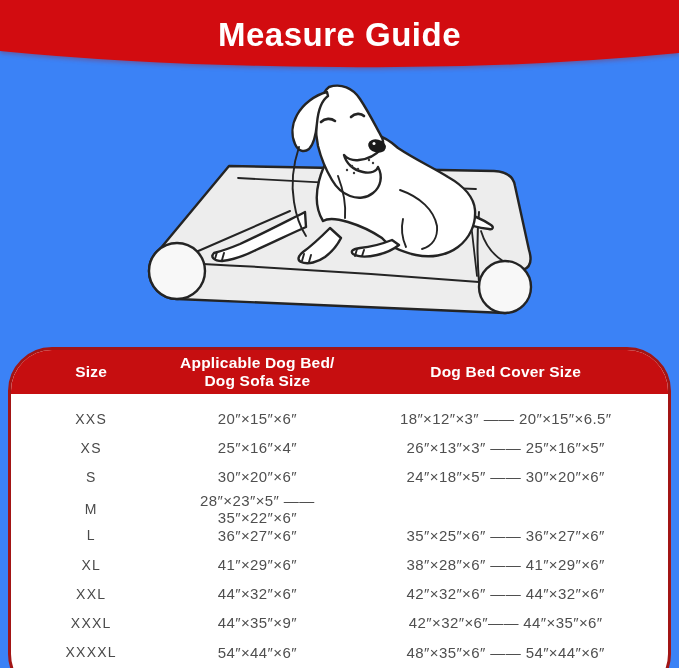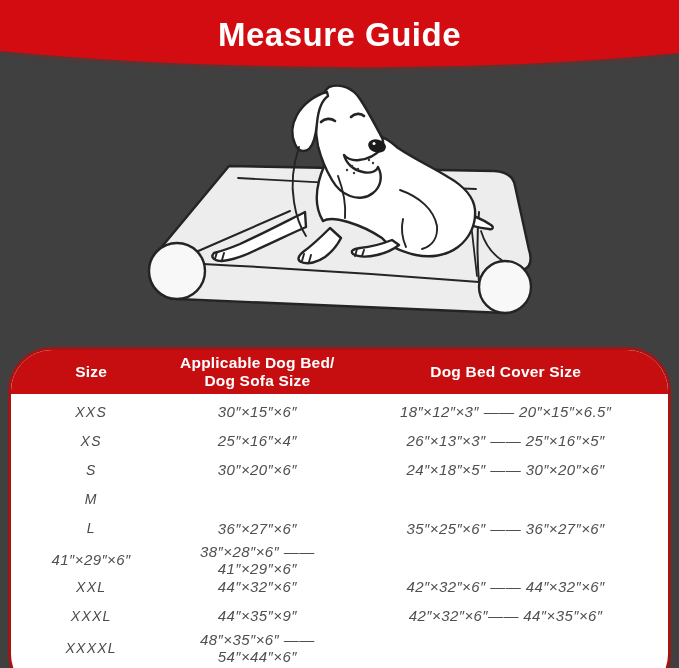--- a/index.html
+++ b/index.html
@@ -1,18 +1,18 @@
 <!DOCTYPE html>
 <html><head>
 <meta charset="utf-8">
 <style>
   html,body{margin:0;padding:0;background:#fff;}
   .canvas{
     position:relative;width:679px;height:668px;margin:0 auto;
-    background:#404040;overflow:hidden;
+    background:#3b82f6;overflow:hidden;
     font-family:"Liberation Sans","DejaVu Sans",sans-serif;
   }
   
   .banner-svg{position:absolute;top:0;left:0;display:block;
     filter:drop-shadow(0 2px 2px rgba(170,20,20,.35));}
   .page-title{
     position:absolute;top:16px;left:0;width:679px;text-align:center;
     color:#ffffff;font-size:33px;font-weight:600;letter-spacing:.5px;
   }
   
@@ -24,21 +24,21 @@
     box-sizing:border-box;background:#fff;
   }
   .thead{
     height:44px;background:#C60E10;display:grid;
     grid-template-columns:24.4% 26.2% 49.4%;align-items:center;
   }
   .thead .hcell{
     color:#ffffff;font-weight:bold;font-size:15.5px;text-align:center;
     letter-spacing:.2px;
   }
-  .tbody{padding-top:3px;font-style:italic;}
+  .tbody{padding-top:10px;}
   .trow{
     display:grid;grid-template-columns:24.4% 26.2% 49.4%;
     height:29.2px;align-items:center;
   }
   .cell{text-align:center;color:#4f4f4f;}
   .cell.size{font-size:14px;letter-spacing:1.2px;color:#4a4a4a;}
   .cell.dim{font-size:15px;letter-spacing:.4px;font-weight:400;}
 </style>
 </head>
 <body>
@@ -134,55 +134,58 @@
 
   <div class="size-table">
     <div class="thead">
       <div class="hcell">Size</div>
       <div class="hcell">Applicable Dog Bed/ Dog Sofa Size</div>
       <div class="hcell">Dog Bed Cover Size</div>
     </div>
     <div class="tbody">
       <div class="trow">
         <div class="cell size">XXS</div>
-        <div class="cell dim">30″×15″×6″</div>
+        <div class="cell dim">20″×15″×6″</div>
         <div class="cell dim">18″×12″×3″ —— 20″×15″×6.5″</div>
       </div>
       <div class="trow">
         <div class="cell size">XS</div>
         <div class="cell dim">25″×16″×4″</div>
         <div class="cell dim">26″×13″×3″ —— 25″×16″×5″</div>
       </div>
       <div class="trow">
         <div class="cell size">S</div>
         <div class="cell dim">30″×20″×6″</div>
         <div class="cell dim">24″×18″×5″ —— 30″×20″×6″</div>
       </div>
       <div class="trow">
         <div class="cell size">M</div>
+        <div class="cell dim">28″×23″×5″ —— 35″×22″×6″</div>
       </div>
       <div class="trow">
         <div class="cell size">L</div>
         <div class="cell dim">36″×27″×6″</div>
         <div class="cell dim">35″×25″×6″ —— 36″×27″×6″</div>
       </div>
       <div class="trow">
+        <div class="cell size">XL</div>
         <div class="cell dim">41″×29″×6″</div>
         <div class="cell dim">38″×28″×6″ —— 41″×29″×6″</div>
       </div>
       <div class="trow">
         <div class="cell size">XXL</div>
         <div class="cell dim">44″×32″×6″</div>
         <div class="cell dim">42″×32″×6″ —— 44″×32″×6″</div>
       </div>
       <div class="trow">
         <div class="cell size">XXXL</div>
         <div class="cell dim">44″×35″×9″</div>
         <div class="cell dim">42″×32″×6″—— 44″×35″×6″</div>
       </div>
       <div class="trow">
         <div class="cell size">XXXXL</div>
+        <div class="cell dim">54″×44″×6″</div>
         <div class="cell dim">48″×35″×6″ —— 54″×44″×6″</div>
       </div>
     </div>
   </div>
 
 </div>
 
 </body></html>

